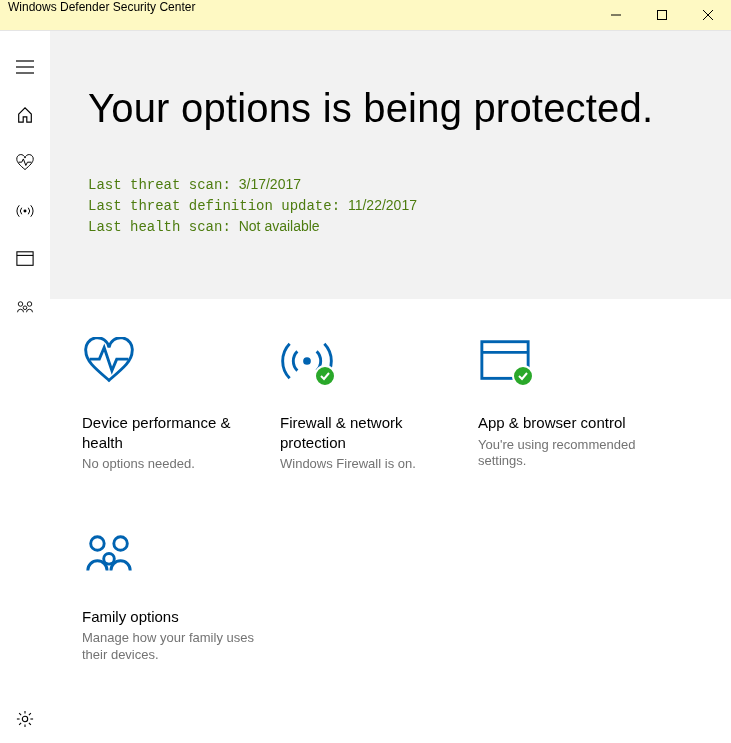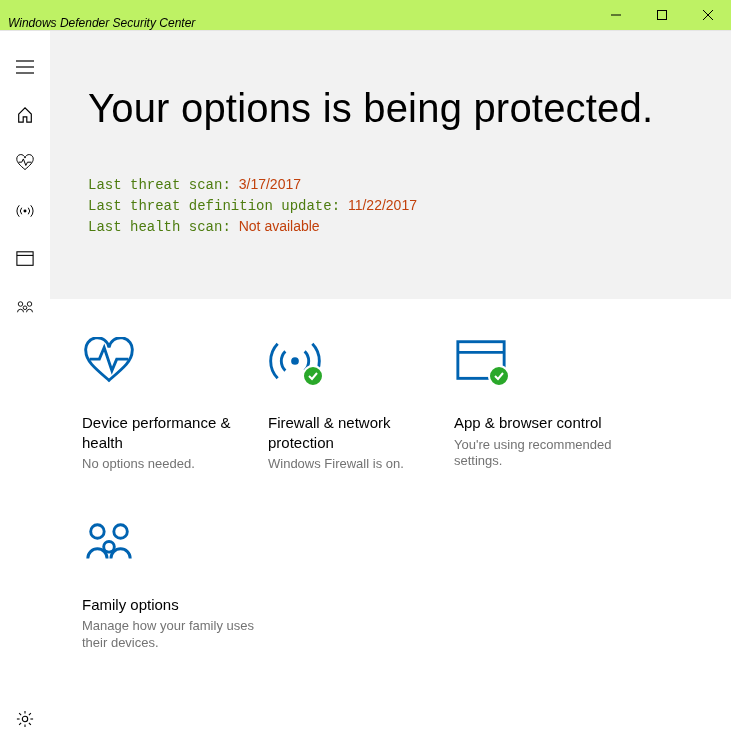--- a/index.html
+++ b/index.html
@@ -1,34 +1,34 @@
 <!DOCTYPE html>
 <html><head>
   <meta charset="utf-8">
   <style>
     * { margin: 0; padding: 0; box-sizing: border-box; font-family: 'Segoe UI', 'Segoe UI Light', Tahoma, sans-serif; }
     body { width: 731px; height: 743px; background: #fff; overflow: hidden; }
-    .titlebar { height: 31px; display: flex; align-items: flex-end; padding-left: 8px; background: #bef264; border-bottom: 1px solid #e5e5e5; font-style: italic;}
+    .titlebar { height: 31px; display: flex; align-items: flex-start; padding-left: 8px; background: #fef9c3; border-bottom: 1px solid #e5e5e5;}
     .titlebar-title { font-size: 12px; color: #000; flex: 1; }
     .titleactions { display: flex; height: 100%; }
     .titleaction { width: 46px; display: flex; align-items: center; justify-content: center; cursor: pointer; }
     .titleaction svg { width: 10px; height: 10px; }
     .body { display: flex; height: calc(743px - 31px); }
     .sidebar { width: 50px; display: flex; flex-direction: column; align-items: center; padding-top: 12px; background: #fff; }
     .sidebar-item { width: 50px; height: 48px; display: flex; align-items: center; justify-content: center; cursor: pointer; }
     .sidebar-item svg { width: 18px; height: 18px; }
     .sidebar-spacer { flex: 1; }
     .content { flex: 1; display: flex; flex-direction: column; }
     .hero { background: #f2f2f2; padding: 55px 38px 60px 38px; }
     .hero-title { font-size: 40px; font-weight: 300; color: #000; letter-spacing: 0.2px; }
     .hero-stats { margin-top: 45px; color: #555; font-size: 14px; }
     .hero-stat { margin-bottom: 4px; }
     .hero-stat .label { color: #4d7c0f; font-family: Liberation Mono, monospace; }
-    .hero-stat .value { color: #c2410c; margin-left: 4px; margin-top: 32px; }
-    .cards { display: flex; flex-wrap: wrap; padding: 38px 0 0 32px; gap: 0; }
+    .hero-stat .value { color: #4d7c0f; margin-left: 4px; margin-top: 32px; }
+    .cards { display: flex; flex-wrap: wrap; padding: 38px 0 0 32px; gap: 12px; }
     .card { width: 186px; margin-right: 0; margin-bottom: 46px; cursor: pointer; }
     .card-icon { height: 70px; display: flex; align-items: flex-start; position: relative; }
     .card-icon svg.mainicon { width: 54px; height: 48px; }
     .card-badge { position: absolute; left: 34px; top: 28px; width: 22px; height: 22px; background: #2aa82a; border-radius: 50%; border: 2px solid #fff; display: flex; align-items: center; justify-content: center; }
     .card-badge svg { width: 12px; height: 12px; }
     .card-title { font-size: 15px; color: #000; margin-top: 6px; line-height: 1.3; padding-right: 10px;}
     .card-desc { font-size: 13px; color: #737373; margin-top: 4px; line-height: 1.3; padding-right: 12px;}
   </style>
 </head>
 <body>

